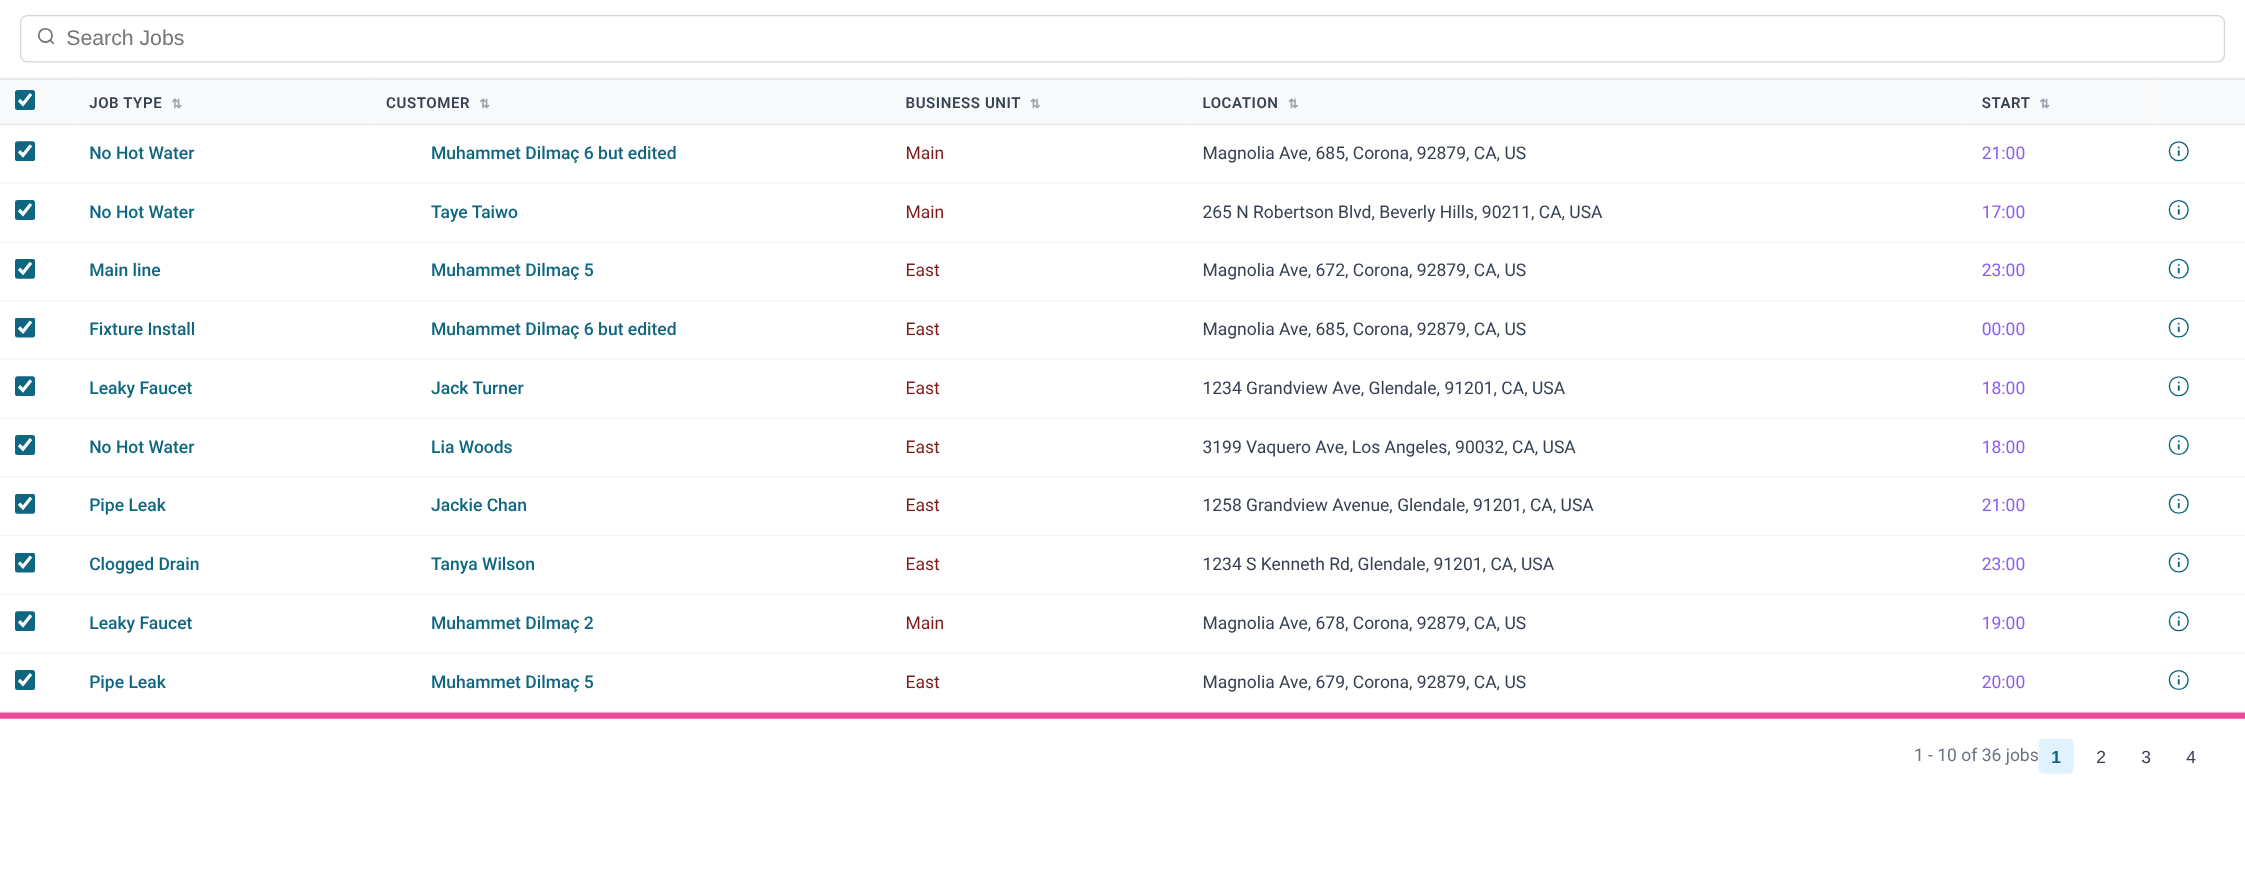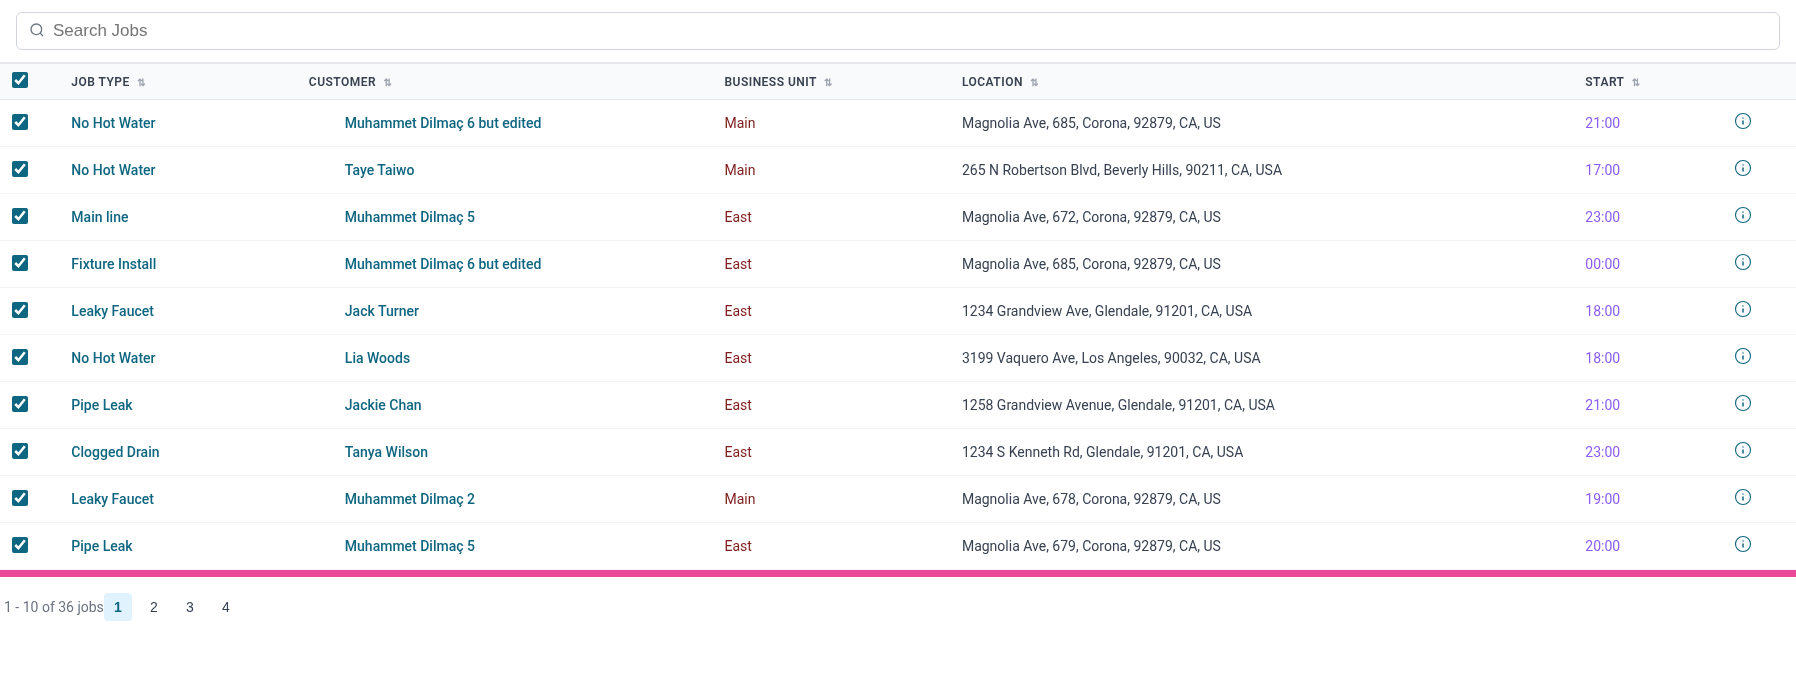--- a/index.html
+++ b/index.html
@@ -119,23 +119,23 @@
     input[type="checkbox"] {
       width: 16px;
       height: 16px;
       accent-color: #0f6680;
       cursor: pointer;
     }
 
     .footer {
       display: flex;
       align-items: center;
-      justify-content: flex-start;
-      padding: 16px 4px;
-      border-top: 7px solid #ec4899;
+      justify-content: flex-end;
+      padding: 16px 29px;
+      border-top: 5px solid #ec4899;
       font-size: 14px;
       color: #6b7280;
     }
 
     .pagination {
       display: flex;
       align-items: center;
       gap: 8px;
     }
 

